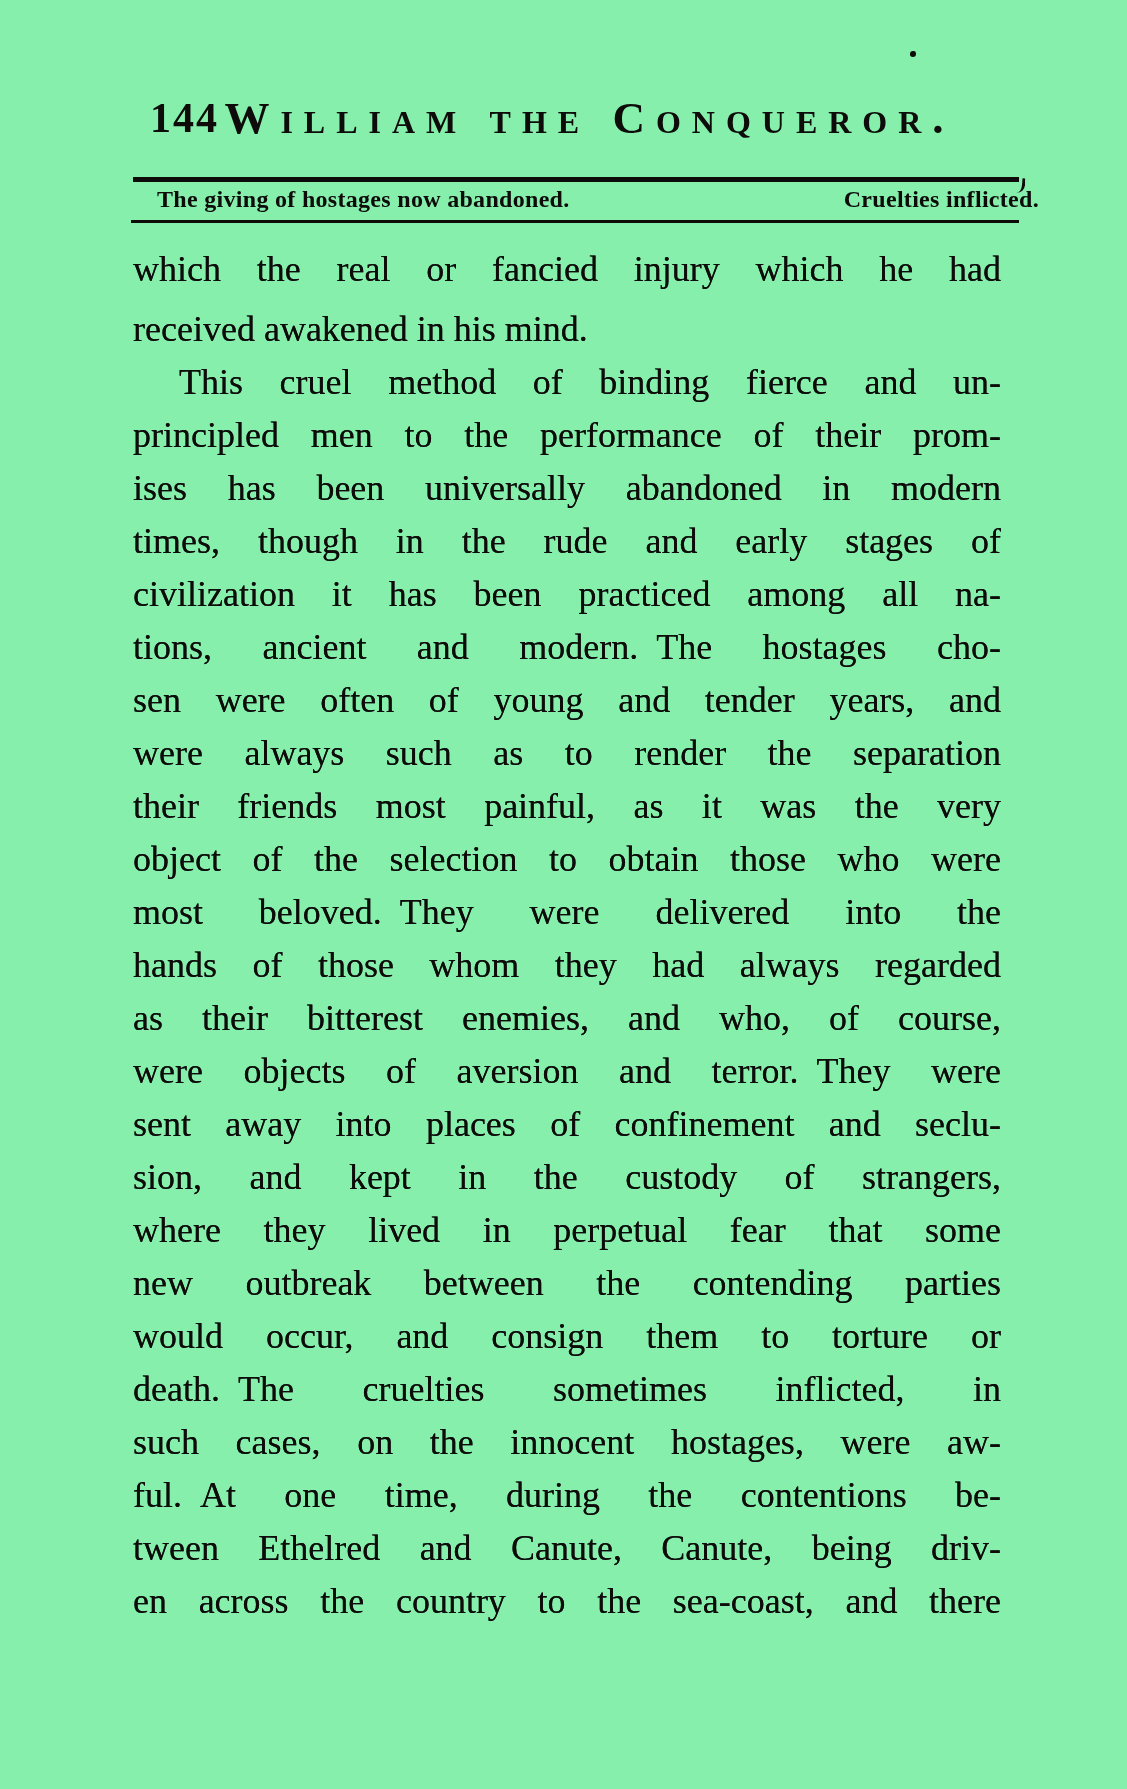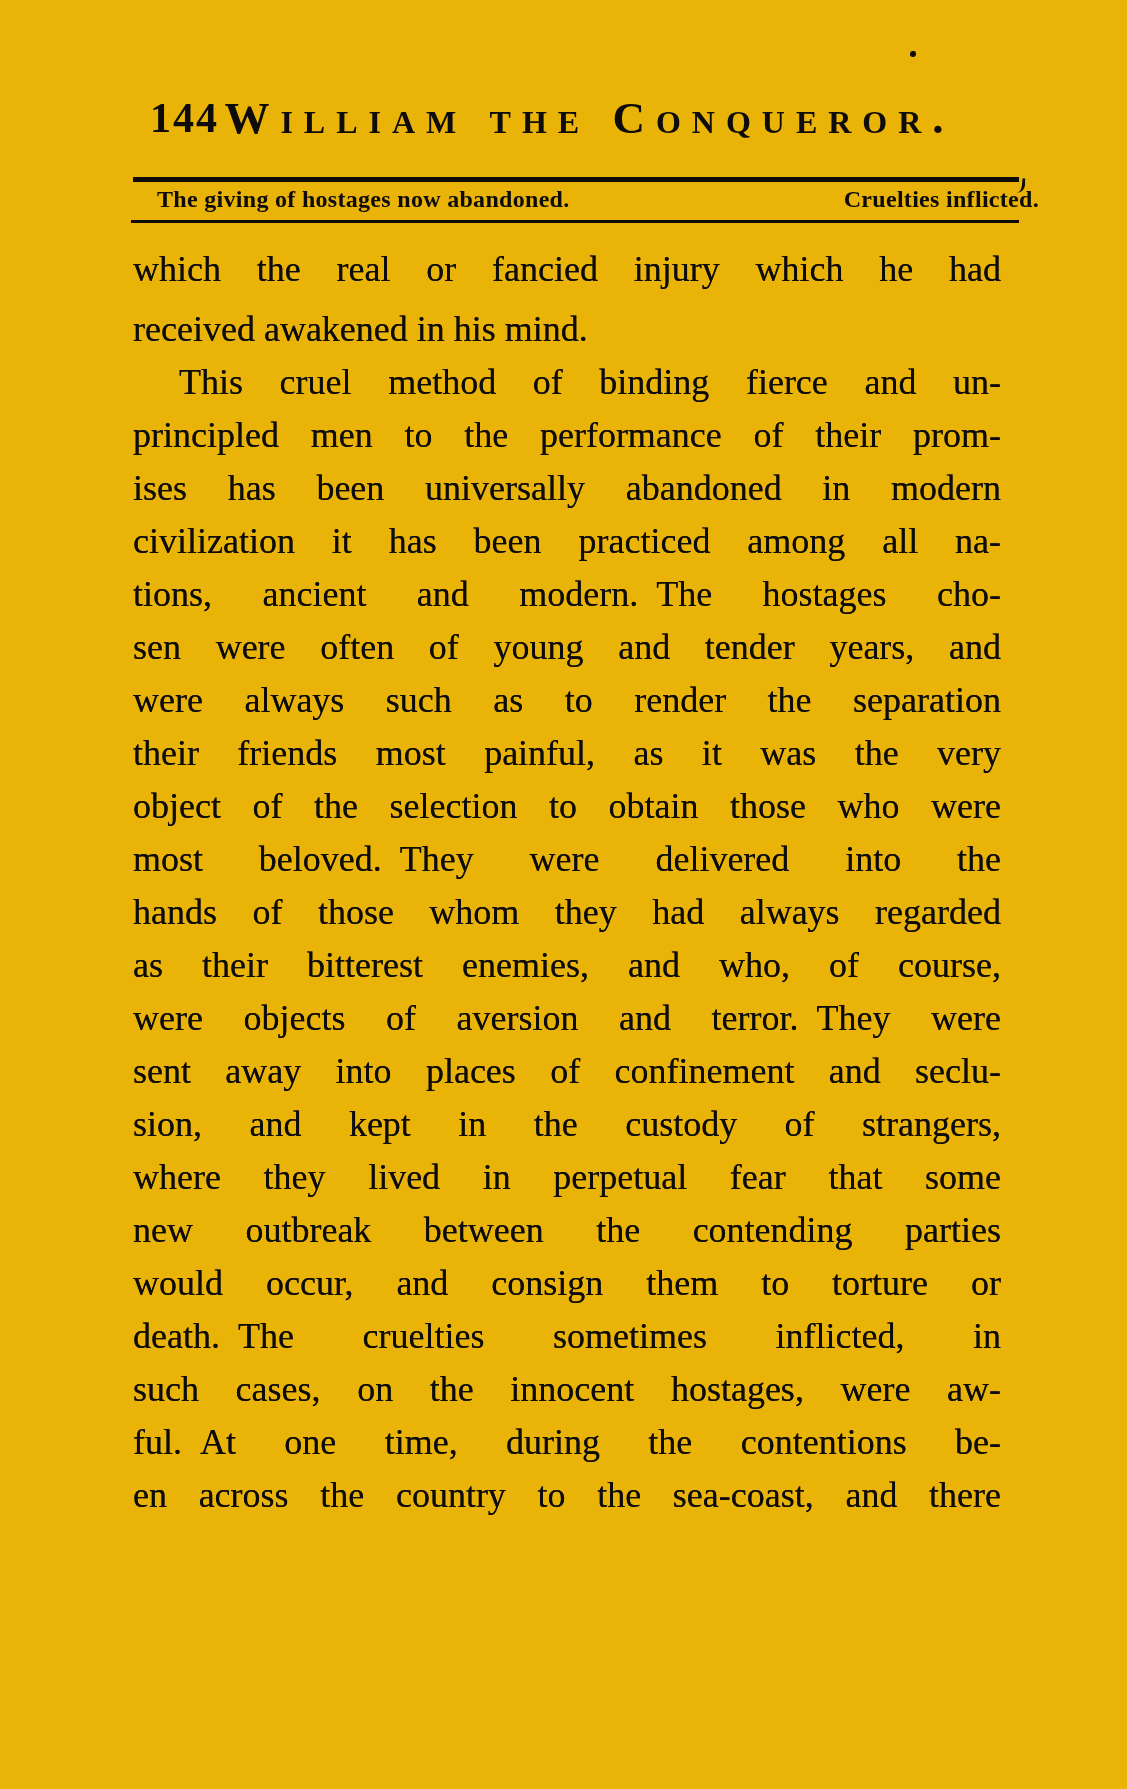--- a/index.html
+++ b/index.html
@@ -4,21 +4,21 @@
 <style>
   html, body {
     margin: 0;
     padding: 0;
     background: #ffffff;
   }
   .page {
     position: relative;
     width: 1127px;
     height: 1789px;
-    background: #eab308;
+    background: #86efac;
     color: #0d0c0a;
     font-family: "Liberation Serif", "DejaVu Serif", serif;
     overflow: hidden;
   }
   .speck {
     position: absolute;
     left: 910px;
     top: 51px;
     width: 6px;
     height: 6px;
@@ -131,34 +131,36 @@
   </div>
 
   <div class="rule-bottom"></div>
 
   <div class="body-text">
       <div class="line">which the real or fancied injury which he had</div>
       <div class="line para-end">received awakened in his mind.</div>
       <div class="line indent">This cruel method of binding fierce and un-</div>
       <div class="line">principled men to the performance of their prom-</div>
       <div class="line">ises has been universally abandoned in modern</div>
+      <div class="line">times, though in the rude and early stages of</div>
       <div class="line">civilization it has been practiced among all na-</div>
       <div class="line">tions, ancient and modern. The hostages cho-</div>
       <div class="line">sen were often of young and tender years, and</div>
       <div class="line">were always such as to render the separation</div>
       <div class="line">their friends most painful, as it was the very</div>
       <div class="line">object of the selection to obtain those who were</div>
       <div class="line">most beloved. They were delivered into the</div>
       <div class="line">hands of those whom they had always regarded</div>
       <div class="line">as their bitterest enemies, and who, of course,</div>
       <div class="line">were objects of aversion and terror. They were</div>
       <div class="line">sent away into places of confinement and seclu-</div>
       <div class="line">sion, and kept in the custody of strangers,</div>
       <div class="line">where they lived in perpetual fear that some</div>
       <div class="line">new outbreak between the contending parties</div>
       <div class="line">would occur, and consign them to torture or</div>
       <div class="line">death. The cruelties sometimes inflicted, in</div>
       <div class="line">such cases, on the innocent hostages, were aw-</div>
       <div class="line">ful. At one time, during the contentions be-</div>
+      <div class="line">tween Ethelred and Canute, Canute, being driv-</div>
       <div class="line">en across the country to the sea-coast, and there</div>
     </div>
 
 </div>
 
 </body></html>

